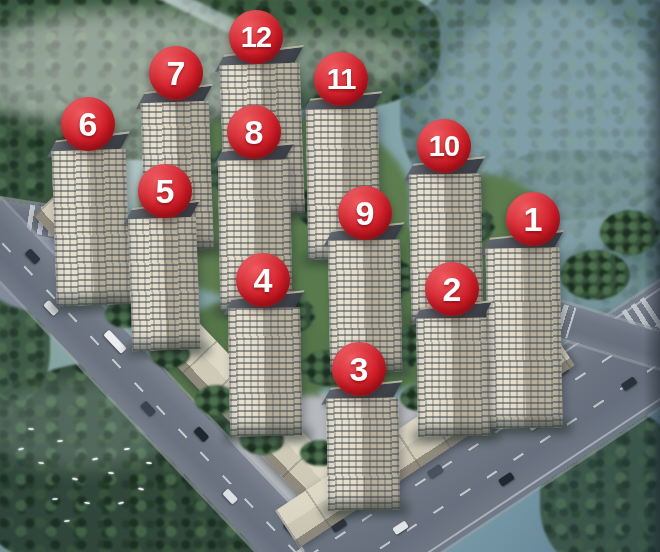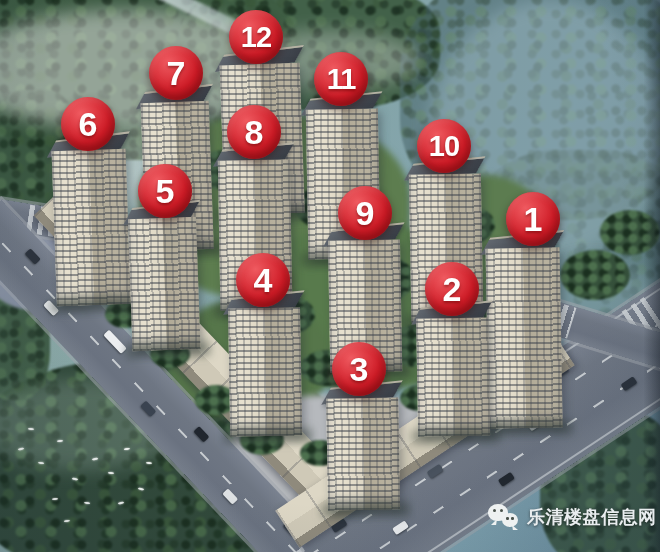--- a/index.html
+++ b/index.html
@@ -227,22 +227,13 @@
       <div class="badge" style="left: 61px; top: 97px;">6</div>
       <div class="badge" style="left: 149px; top: 46px;">7</div>
       <div class="badge" style="left: 227px; top: 105px;">8</div>
       <div class="badge" style="left: 338px; top: 186px;">9</div>
       <div class="badge two" style="left: 417px; top: 119px;">10</div>
       <div class="badge two" style="left: 314px; top: 52px;">11</div>
       <div class="badge two" style="left: 229px; top: 10px;">12</div>
     </div>
   <div class="abs vignette"></div>
 
-  <div class="watermark">
-    <span class="wx">
-      <i class="b1"></i>
-        <i class="t1"></i>
-        <i class="b2"></i>
-        <i class="t2"></i>
-    </span>
-    <span class="wm-text">乐清楼盘信息网</span>
-  </div>
 </div>
 
 </body></html>

